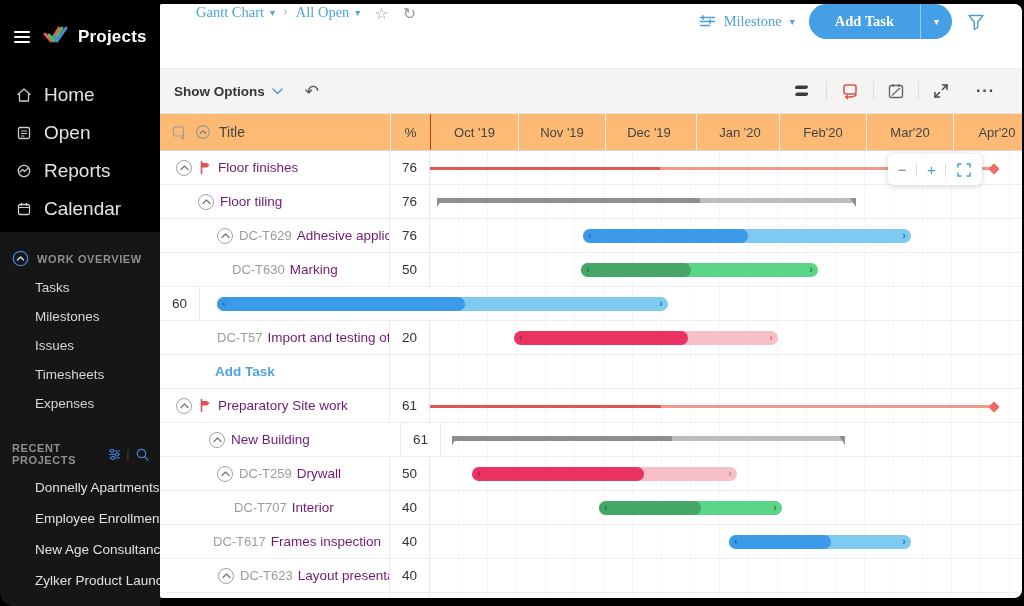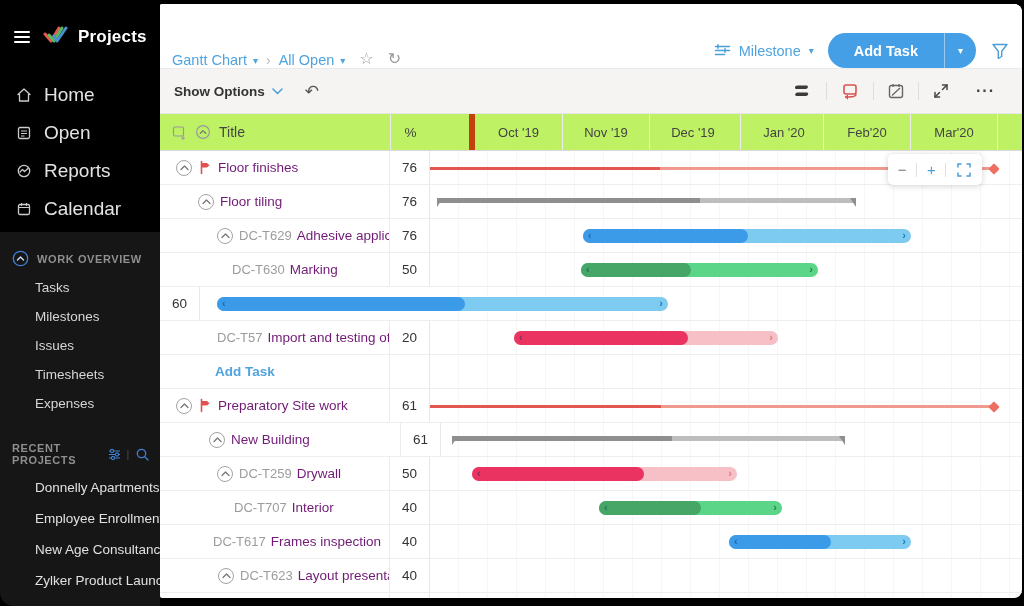--- a/index.html
+++ b/index.html
@@ -21,45 +21,45 @@
   .section-head { display:flex; align-items:center; gap:8px; padding:18px 10px 6px 12px; font-size:11px; font-weight:bold; letter-spacing:.6px; color:#8f8f8f; }
   .sub-item { padding:7px 0 7px 35px; font-size:13.5px; color:#d6d6d6; cursor:pointer; white-space:nowrap; overflow:hidden; }
   .rp-head { margin-top:6px; }
   .rp-icons { display:flex; align-items:center; gap:5px; margin-left:2px; }
   .rp-sep { color:#4a4a4a; font-weight:normal; }
   .proj-item { padding:8px 0 8px 35px; font-size:13.5px; color:#e0e0e0; cursor:pointer; white-space:nowrap; overflow:hidden; }
 
   
   .main { position:absolute; left:160px; top:4px; right:2px; bottom:8px; background:#fff; border-radius:2px 8px 8px 2px; overflow:hidden; z-index:4; }
 
-  .m-header { height:64px; display:flex; align-items:flex-end; padding:0 12px; background:#fff; }
+  .m-header { height:64px; display:flex; align-items:flex-start; padding:0 36px; background:#fff;font-family:Liberation Serif, serif; }
   .crumb { display:flex; align-items:center; gap:4px; color:#4fa3de; font-size:14.5px; cursor:pointer; }
   .crumb .caret { font-size:10px; margin-left:2px; color:#4fa3de; }
   .crumb-sep { color:#b9b9b9; font-size:14px; margin:0 8px; }
   .hdr-ico { color:#9a9a9a; font-size:16px; margin-left:14px; cursor:pointer; }
   .m-header-right { margin-left:auto; display:flex; align-items:center; gap:14px; }
   .milestone-sel { display:flex; align-items:center; gap:8px; color:#4fa3de; font-size:14.5px; cursor:pointer; }
   .milestone-sel .caret { font-size:10px; }
   .add-task-btn { display:flex; align-items:stretch; background:#459fe7; border-radius:18px; overflow:hidden; height:35px; cursor:pointer; }
   .add-task-btn .atb-label { display:flex; align-items:center; padding:0 26px; color:#fff; font-size:14.5px; font-weight:bold; }
   .add-task-btn .atb-caret { display:flex; align-items:center; padding:0 13px; border-left:1px solid rgba(255,255,255,.45); color:#fff; font-size:10px; }
 
   .m-toolbar { height:46px; background:#f5f4f3; border-top:1px solid #ebebeb; border-bottom:1px solid #e7e5e5; display:flex; align-items:center; padding:0 14px; }
   .show-opts { display:flex; align-items:center; gap:7px; font-size:13.5px; font-weight:bold; color:#333; cursor:pointer; }
   .undo-ico { margin-left:22px; color:#555; font-size:17px; cursor:pointer; }
   .tb-right { margin-left:auto; display:flex; align-items:center; }
   .tb-ico { padding:0 13px; display:flex; align-items:center; cursor:pointer; }
   .tb-div { width:1px; height:18px; background:#ddd; }
   .more-dots { font-size:16px; color:#444; letter-spacing:1px; font-weight:bold; }
 
   
-  .t-head { height:37px; display:flex; border-bottom:1px solid #ddd7d7; background:#bef264; position:relative; z-index:2; }
+  .t-head { height:37px; display:flex; border-bottom:1px solid #ddd7d7; background:#fdba74; position:relative; z-index:2; }
   .th-title { width:230px; display:flex; align-items:center; gap:8px; padding-left:12px; font-size:14px; color:#444; }
   .th-pct { width:40px; display:flex; align-items:center; justify-content:center; font-size:13.5px; color:#444; border-left:1px solid #efeaea; }
-  .th-months { flex:1; position:relative; overflow:hidden; border-left:6px solid #c2410c;margin-left:39px; }
+  .th-months { flex:1; position:relative; overflow:hidden; border-left:1px solid #c2410c; }
   .th-month { position:absolute; top:0; height:100%; display:flex; align-items:center; justify-content:center; font-size:13px; color:#444; border-left:1px solid #efecec; }
   .th-month:first-child { border-left:none; }
 
   .rows-wrap { position:relative; height:447px; overflow:hidden; }
   .gridlines { position:absolute; left:270px; top:0; right:0; bottom:0; z-index:0;
     background-image:
       repeating-linear-gradient(to right, transparent 0, transparent 28px, #f7f5f5 28px, #f7f5f5 29px),
       repeating-linear-gradient(to right, transparent 0, transparent 86px, #ebe8e8 86px, #ebe8e8 87px); }
   .g-row { position:relative; height:34px; display:flex; border-bottom:1px solid #f2ecec; z-index:1; }
   .cell-title { width:230px; display:flex; align-items:center; overflow:hidden; white-space:nowrap; border-right:1px solid #f0eaea; }

